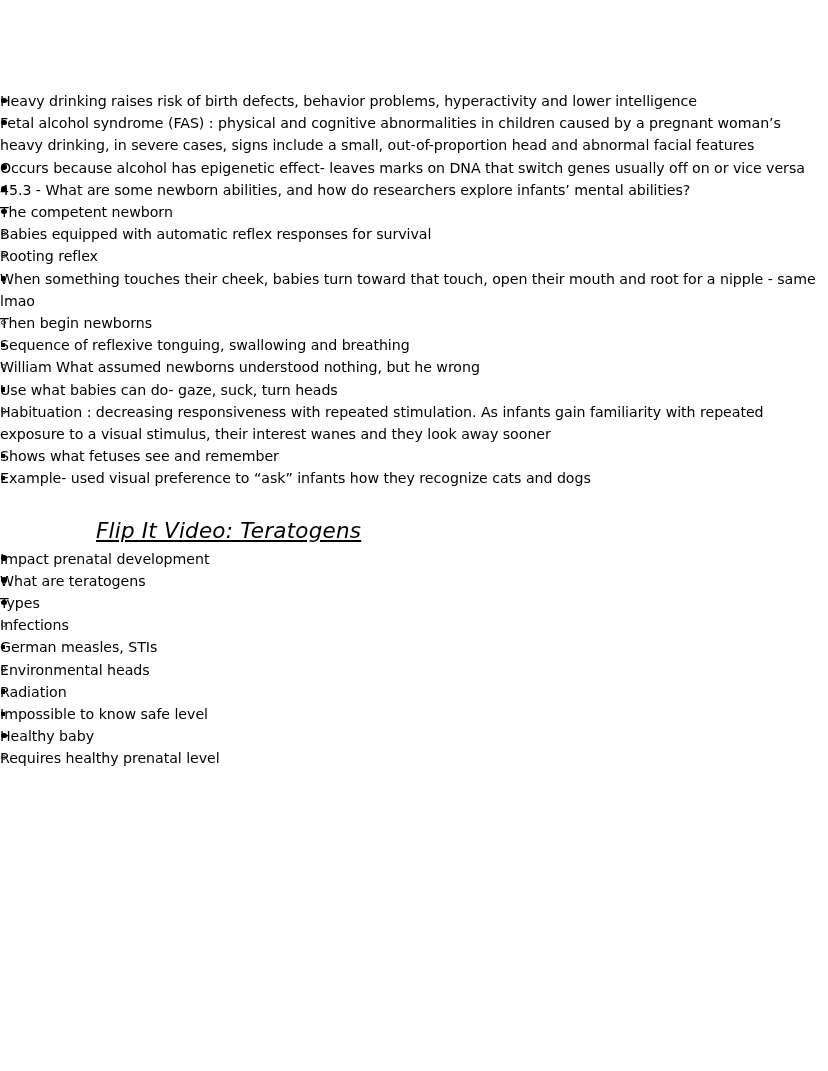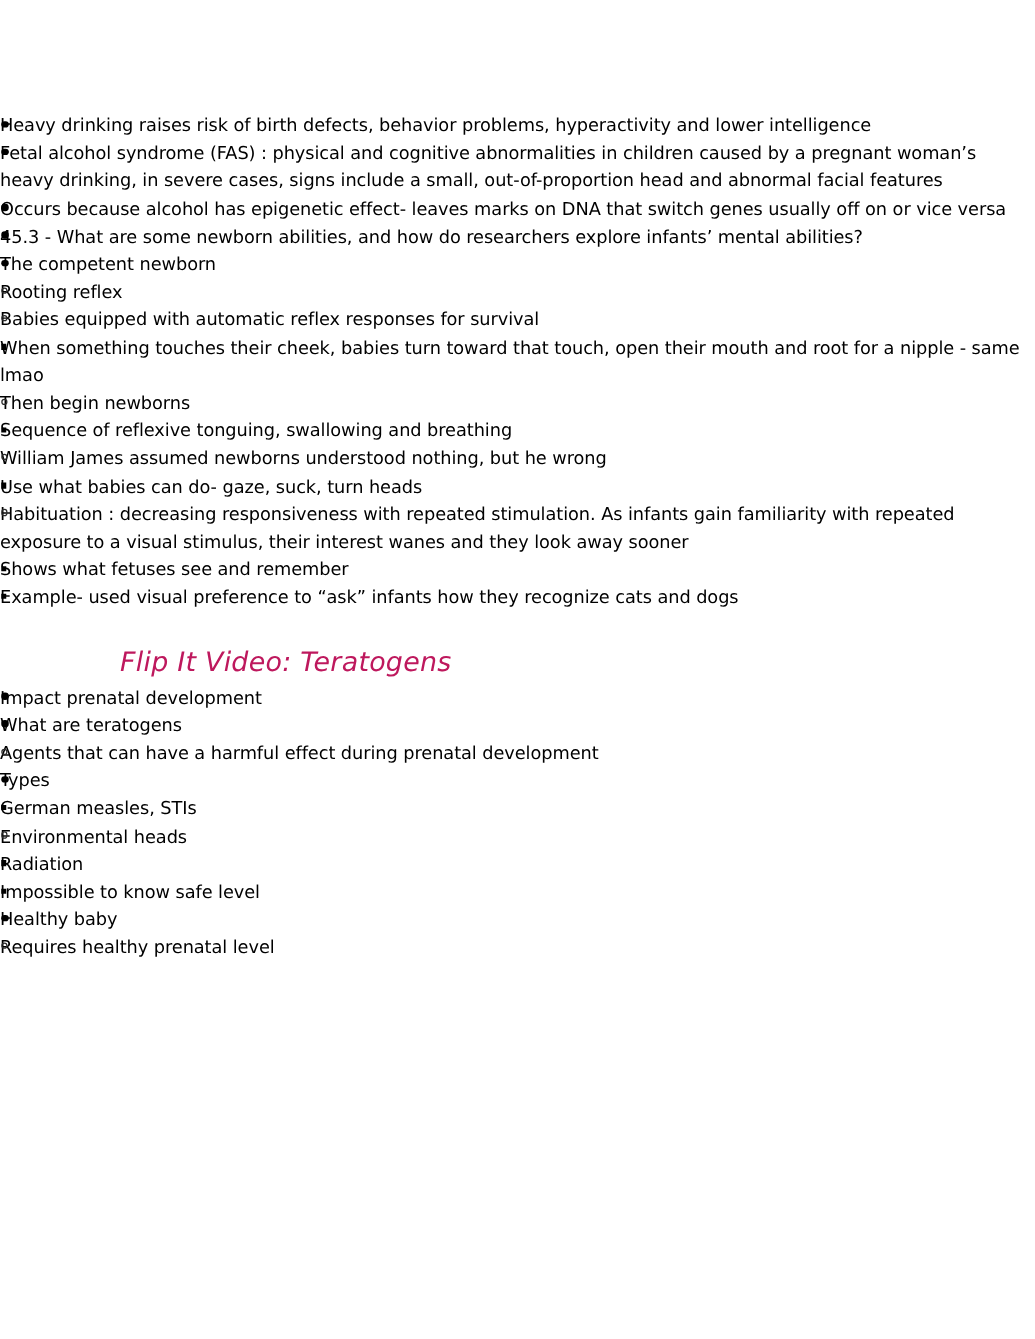--- a/index.html
+++ b/index.html
@@ -102,22 +102,23 @@
 
   
   .section-heading {
     position: relative;
     margin-left: 96px;
     font-family: "DejaVu Sans", sans-serif;
     font-style: italic;
     font-size: 21.5px;
     line-height: 30px;
     letter-spacing: 0.2px;
-    color: #be185d;
+    color: #000000;
     white-space: nowrap;
+    text-decoration: underline;
   }
   .gap-before-heading { height: 26px; }
   .gap-after-heading  { height: 2px; }
 
   .block-top { }
 </style>
 </head>
 <body>
 
 <div class="page">
@@ -139,41 +140,41 @@
         <li class="item lvl1">
           <span class="marker disc"></span>
           <span class="txt notefont">45.3 - What are some newborn abilities, and how do researchers explore infants’ mental abilities?</span>
         </li>
         <li class="item lvl1">
           <span class="marker disc"></span>
           <span class="txt notefont">The competent newborn</span>
         </li>
         <li class="item lvl2">
           <span class="marker circle"></span>
+          <span class="txt notefont">Babies equipped with automatic reflex responses for survival</span>
+        </li>
+        <li class="item lvl2">
+          <span class="marker circle"></span>
           <span class="txt notefont">Rooting reflex</span>
         </li>
-        <li class="item lvl2">
-          <span class="marker circle"></span>
-          <span class="txt notefont">Babies equipped with automatic reflex responses for survival</span>
-        </li>
         <li class="item lvl3">
           <span class="marker square"></span>
           <span class="txt notefont">When something touches their cheek, babies turn toward that touch, open their mouth and root for a nipple - same lmao</span>
         </li>
         <li class="item lvl2">
           <span class="marker circle"></span>
           <span class="txt notefont">Then begin newborns</span>
         </li>
         <li class="item lvl3">
           <span class="marker square"></span>
           <span class="txt notefont">Sequence of reflexive tonguing, swallowing and breathing</span>
         </li>
         <li class="item lvl2">
           <span class="marker circle"></span>
-          <span class="txt notefont">William James assumed newborns understood nothing, but he wrong</span>
+          <span class="txt notefont">William What assumed newborns understood nothing, but he wrong</span>
         </li>
         <li class="item lvl3">
           <span class="marker square"></span>
           <span class="txt notefont">Use what babies can do- gaze, suck, turn heads</span>
         </li>
         <li class="item lvl2">
           <span class="marker circle"></span>
           <span class="txt notefont">Habituation : decreasing responsiveness with repeated stimulation. As infants gain familiarity with repeated exposure to a visual stimulus, their interest wanes and they look away sooner</span>
         </li>
         <li class="item lvl3">
@@ -194,27 +195,27 @@
 
     <ul class="outline">
         <li class="item lvl1">
           <span class="marker disc"></span>
           <span class="txt notefont">Impact prenatal development</span>
         </li>
         <li class="item lvl1">
           <span class="marker disc"></span>
           <span class="txt notefont">What are teratogens</span>
         </li>
-        <li class="item lvl2">
-          <span class="marker circle"></span>
-          <span class="txt notefont">Agents that can have a harmful effect during prenatal development</span>
-        </li>
         <li class="item lvl1">
           <span class="marker disc"></span>
           <span class="txt notefont">Types</span>
+        </li>
+        <li class="item lvl2">
+          <span class="marker circle"></span>
+          <span class="txt notefont">Infections</span>
         </li>
         <li class="item lvl3">
           <span class="marker square"></span>
           <span class="txt notefont">German measles, STIs</span>
         </li>
         <li class="item lvl2">
           <span class="marker circle"></span>
           <span class="txt notefont">Environmental heads</span>
         </li>
         <li class="item lvl3">

